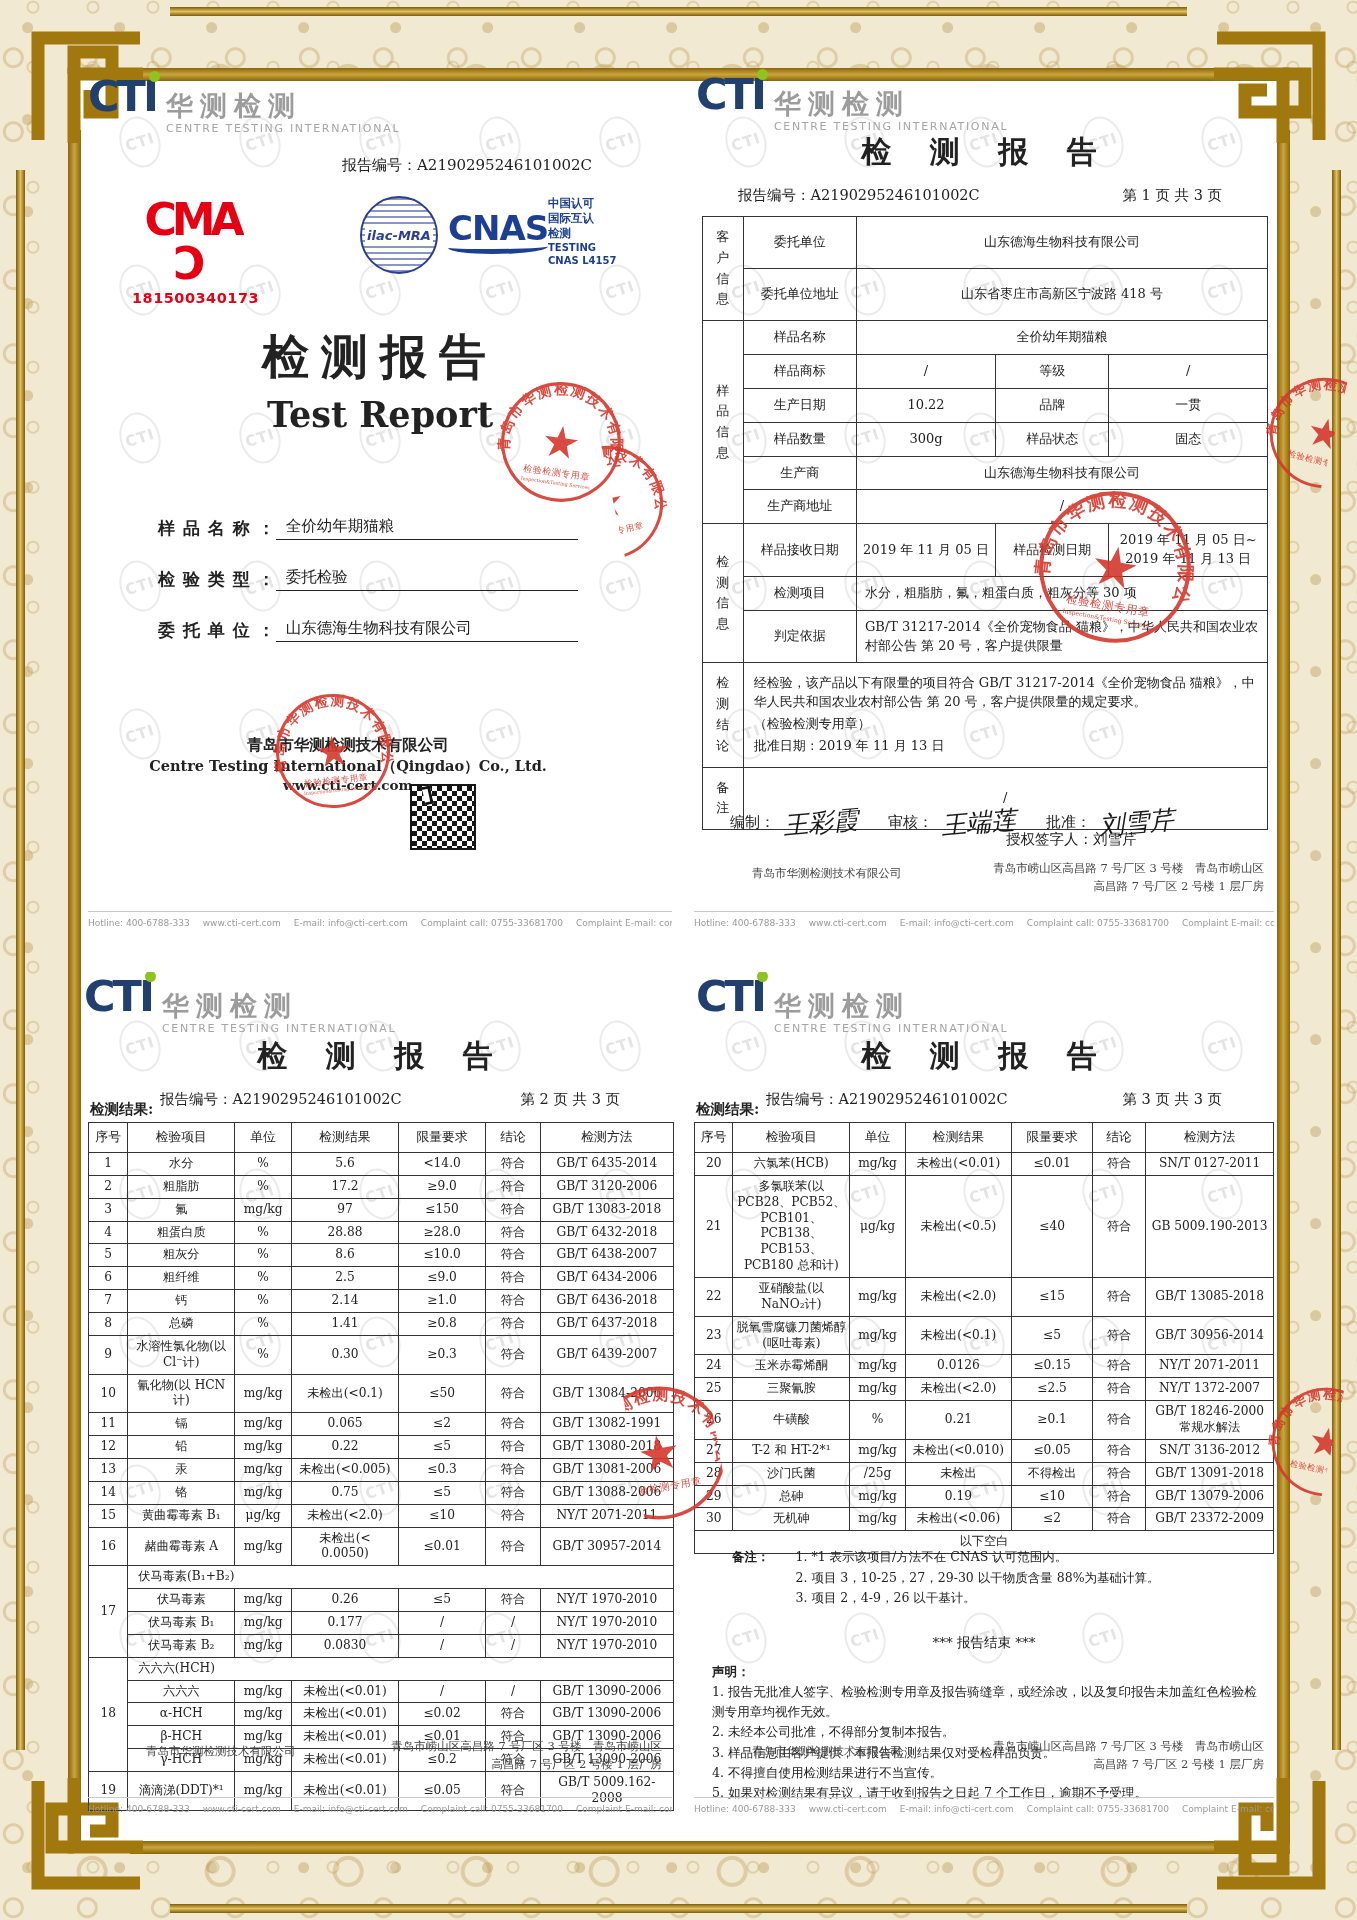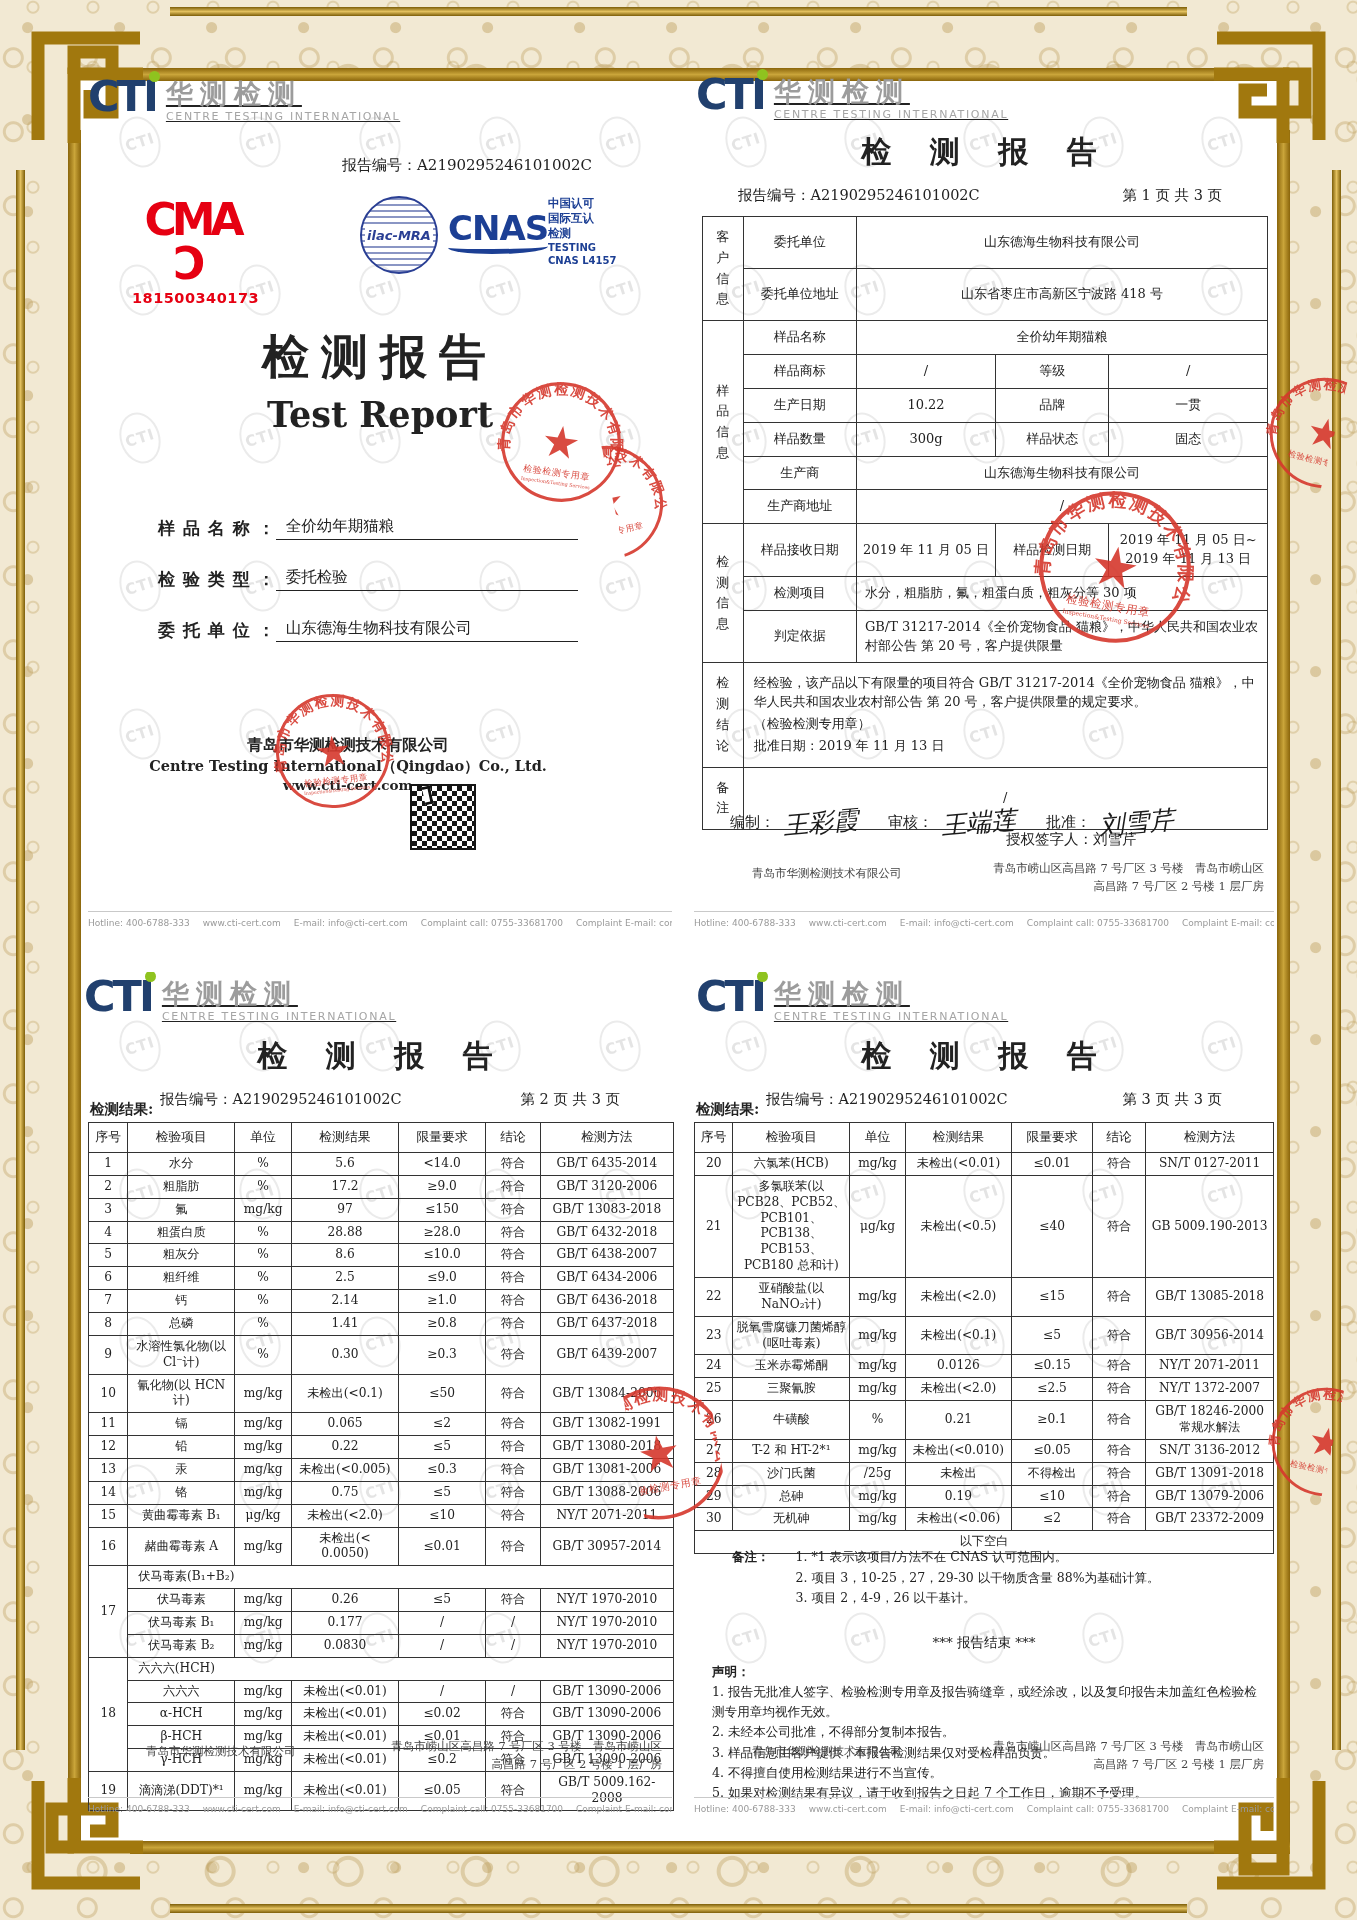--- a/index.html
+++ b/index.html
@@ -46,21 +46,21 @@
   
   .wm-layer{position:absolute;inset:0;z-index:1;display:flex;flex-wrap:wrap;align-content:flex-start;pointer-events:none;}
   .wm-cell{width:20%;height:148px;display:flex;align-items:center;justify-content:center;}
   .wm-oval{width:36px;height:48px;border:2px solid #ebebeb;border-radius:50%;display:flex;align-items:center;justify-content:center;
     transform:rotate(-18deg);color:#e4e4e4;font:bold 15px "DejaVu Sans","Liberation Sans",sans-serif;letter-spacing:1px;}
   
   .cti-logo{position:absolute;display:flex;align-items:flex-start;gap:10px;}
   .cti-mark{position:relative;}
   .cti-txt{font-family:"DejaVu Sans","Liberation Sans",sans-serif;font-weight:bold;font-size:43px;line-height:.95;color:#21406e;letter-spacing:-3px;}
   .cti-dot{position:absolute;right:-4px;top:-5px;width:11px;height:11px;border-radius:50%;background:#8fc31f;}
-  .cti-names{padding-top:4px;text-decoration:underline;}
+  .cti-names{padding-top:16px;}
   .cti-cn{font-size:27px;font-weight:bold;color:#9c9c9c;letter-spacing:7px;line-height:1.05;font-family:"DejaVu Sans","Liberation Sans",sans-serif;}
   .cti-en{font-size:11px;color:#a5a5a5;letter-spacing:1.7px;font-family:"DejaVu Sans","Liberation Sans",sans-serif;margin-top:2px;}
   
   .rep-no{position:absolute;left:262px;top:88px;font-size:15px;}
   .logo-row{position:absolute;left:0;top:126px;width:100%;height:95px;}
   .cma{position:absolute;left:52px;top:4px;width:120px;text-align:center;color:#e60012;}
   .cma-mark{font-family:"DejaVu Sans","Liberation Sans",sans-serif;font-weight:bold;font-size:44px;line-height:1;letter-spacing:-5px;}
   .cma-mark .flip{display:inline-block;transform:scaleX(-1);}
   .cma-code{font:bold 14.5px "DejaVu Sans","Liberation Sans",sans-serif;margin-top:4px;letter-spacing:.5px;}
   .ilac{position:absolute;left:280px;top:2px;width:74px;height:74px;border-radius:50%;border:2px solid #2a3f94;

